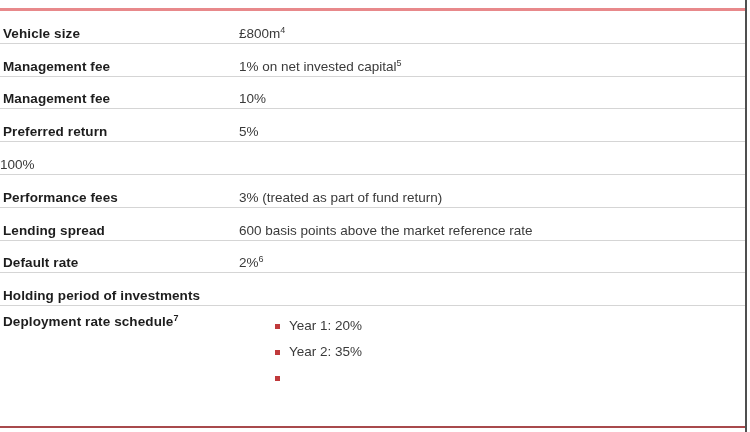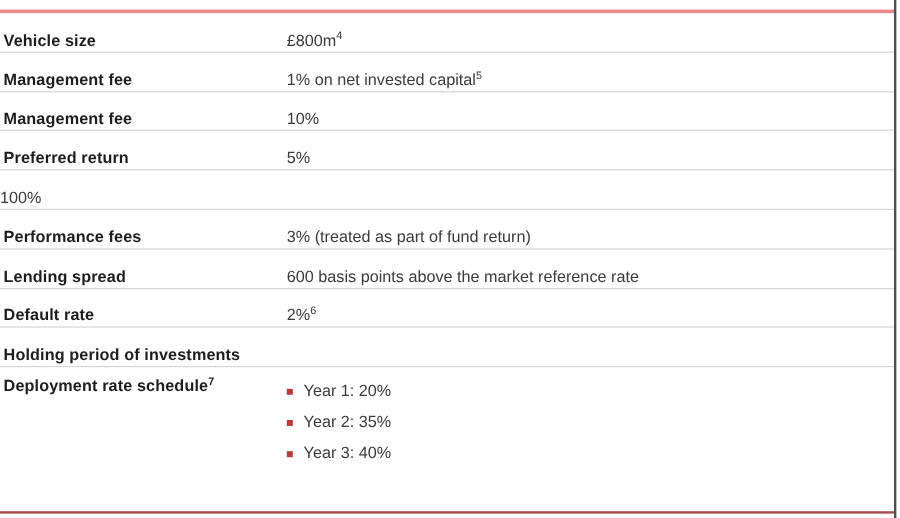--- a/index.html
+++ b/index.html
@@ -27,20 +27,21 @@
     box-sizing:border-box;
     height:32.8px;
     align-items:flex-end;
     border-bottom:1.5px solid var(--separator);
   }
   .trow--tall{
     height:120px;
     align-items:flex-start;
     padding-top:7px;
     border-bottom:none;
+    gap:36px;
   }
   .cell-label{
     flex:0 0 236px;
     padding-left:3px;
     font-size:13.5px;
     font-weight:bold;
     color:var(--label-color);
     line-height:18px;
     letter-spacing:0.1px;
   }
@@ -114,19 +115,18 @@
           <li>
             <span class="bullet-square"></span>
             <span>Year 1: 20%</span>
           </li>
           <li>
             <span class="bullet-square"></span>
             <span>Year 2: 35%</span>
           </li>
           <li>
             <span class="bullet-square"></span>
-            <span>Year 3: 40%</span>
           </li>
         </ul>
       </div>
     </div>
   </div>
 <div class="right-edge-line"></div>
 
 </body></html>

